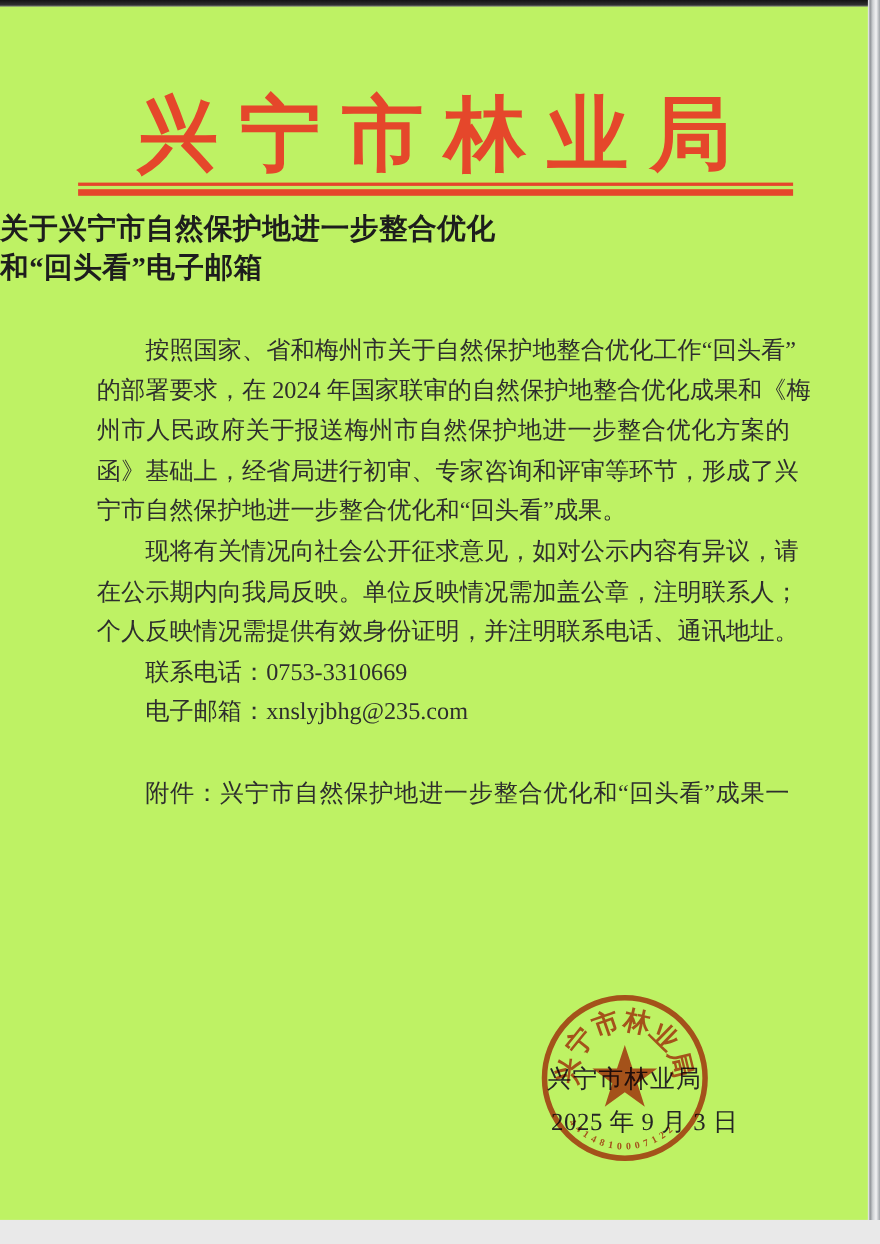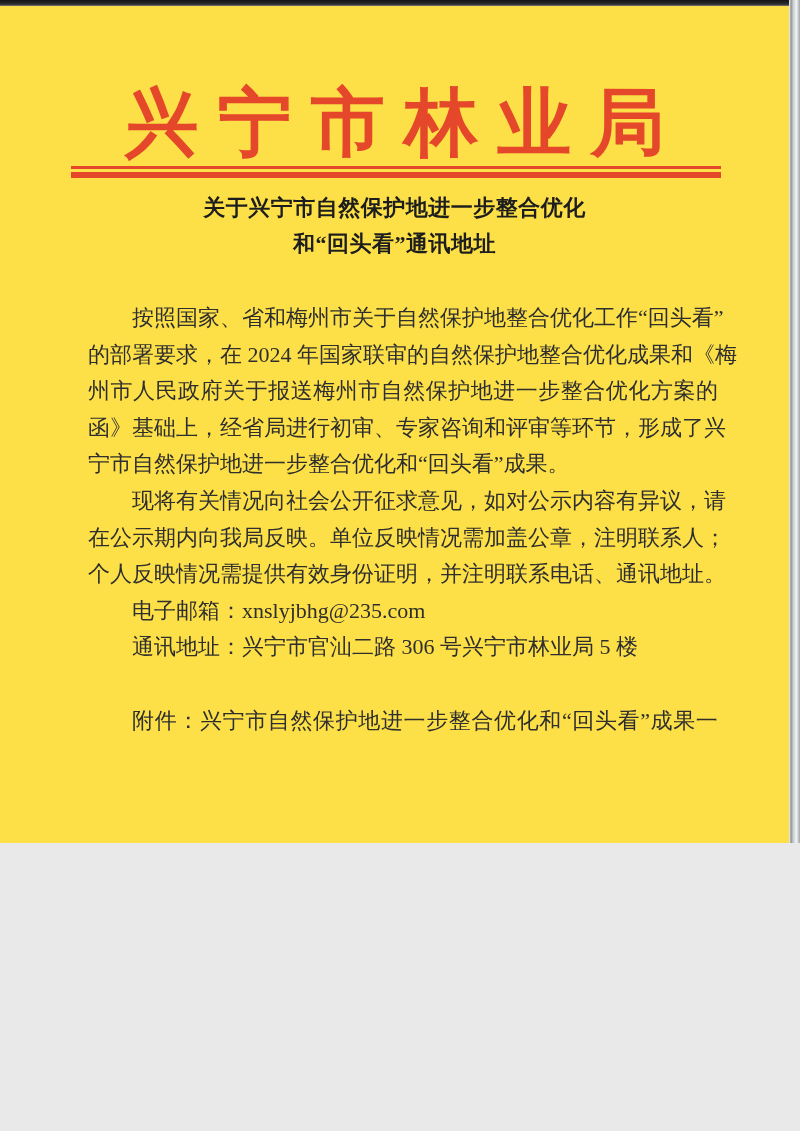--- a/index.html
+++ b/index.html
@@ -1,20 +1,20 @@
 <!DOCTYPE html>
 <html><head>
 <meta charset="utf-8">
 <style>
   html,body{margin:0;padding:0;background:#e9e9e9;}
   .page{
     position:relative;
-    width:800px;height:843px;
+    width:800px;height:1109px;
     margin:0 auto;
-    background:#fde047;
+    background:#bef264;
     overflow:hidden;
     font-family:"Liberation Serif","DejaVu Serif",serif;
     color:#2b2b2b;
   }
   .scan-top{
     position:absolute;left:0;top:0;width:800px;height:6px;
     background:linear-gradient(to bottom,#141414,#2e2e2e 70%,#777);
   }
   .scan-right{
     position:absolute;top:0;right:0;width:11px;height:1131px;
@@ -24,22 +24,22 @@
     position:absolute;left:0;top:80px;width:789px;
     text-align:center;
     font-size:74px;line-height:86px;font-weight:bold;
     letter-spacing:0.26em;padding-left:0.26em;box-sizing:border-box;
     white-space:nowrap;
   }
   .divider-thin{position:absolute;left:71px;top:166px;width:650px;height:2.5px;}
   .divider-thick{position:absolute;left:71px;top:171.5px;width:650px;height:6px;}
   .doc-title{
     position:absolute;left:0;top:190px;width:789px;
-    text-align:center;font-weight:bold;
-    font-size:22px;line-height:35.5px;color:#1d1d1d;
+    text-align:left;font-weight:bold;
+    font-size:26px;line-height:35.5px;color:#1d1d1d;
     letter-spacing:0.5px;white-space:nowrap;
   }
   .doc-body{
     position:absolute;left:88px;top:300px;width:630px;
     font-size:22px;color:#2e2e2e;
   }
   .bline{
     height:36.6px;line-height:36.6px;
     white-space:nowrap;box-sizing:border-box;
   }
@@ -71,34 +71,34 @@
   <div class="scan-top"></div>
   <div class="scan-right"></div>
 
   <div class="org-header" style="color: rgb(229, 71, 43);">兴宁市林业局</div>
 
   <div class="divider-thin" style="background: rgb(229, 71, 43);"></div>
   <div class="divider-thick" style="background: rgb(229, 71, 43);"></div>
 
   <div class="doc-title">
     <div>关于兴宁市自然保护地进一步整合优化</div>
-    <div>和“回头看”通讯地址</div>
+    <div>和“回头看”电子邮箱</div>
   </div>
 
   <div class="doc-body" id="doc-body">
       <div class="bline fill" style="padding-left: 44px;"><span>按</span><span>照</span><span>国</span><span>家</span><span>、</span><span>省</span><span>和</span><span>梅</span><span>州</span><span>市</span><span>关</span><span>于</span><span>自</span><span>然</span><span>保</span><span>护</span><span>地</span><span>整</span><span>合</span><span>优</span><span>化</span><span>工</span><span>作</span><span>“</span><span>回</span><span>头</span><span>看</span><span>”</span></div>
       <div class="bline fill"><span>的</span><span>部</span><span>署</span><span>要</span><span>求</span><span>，</span><span>在</span><span> 2024 </span><span>年</span><span>国</span><span>家</span><span>联</span><span>审</span><span>的</span><span>自</span><span>然</span><span>保</span><span>护</span><span>地</span><span>整</span><span>合</span><span>优</span><span>化</span><span>成</span><span>果</span><span>和</span><span>《</span><span>梅</span></div>
       <div class="bline fill"><span>州</span><span>市</span><span>人</span><span>民</span><span>政</span><span>府</span><span>关</span><span>于</span><span>报</span><span>送</span><span>梅</span><span>州</span><span>市</span><span>自</span><span>然</span><span>保</span><span>护</span><span>地</span><span>进</span><span>一</span><span>步</span><span>整</span><span>合</span><span>优</span><span>化</span><span>方</span><span>案</span><span>的</span></div>
       <div class="bline fill"><span>函</span><span>》</span><span>基</span><span>础</span><span>上</span><span>，</span><span>经</span><span>省</span><span>局</span><span>进</span><span>行</span><span>初</span><span>审</span><span>、</span><span>专</span><span>家</span><span>咨</span><span>询</span><span>和</span><span>评</span><span>审</span><span>等</span><span>环</span><span>节</span><span>，</span><span>形</span><span>成</span><span>了</span><span>兴</span></div>
       <div class="bline">宁市自然保护地进一步整合优化和“回头看”成果。</div>
       <div class="bline fill" style="padding-left: 44px;"><span>现</span><span>将</span><span>有</span><span>关</span><span>情</span><span>况</span><span>向</span><span>社</span><span>会</span><span>公</span><span>开</span><span>征</span><span>求</span><span>意</span><span>见</span><span>，</span><span>如</span><span>对</span><span>公</span><span>示</span><span>内</span><span>容</span><span>有</span><span>异</span><span>议</span><span>，</span><span>请</span></div>
       <div class="bline fill"><span>在</span><span>公</span><span>示</span><span>期</span><span>内</span><span>向</span><span>我</span><span>局</span><span>反</span><span>映</span><span>。</span><span>单</span><span>位</span><span>反</span><span>映</span><span>情</span><span>况</span><span>需</span><span>加</span><span>盖</span><span>公</span><span>章</span><span>，</span><span>注</span><span>明</span><span>联</span><span>系</span><span>人</span><span>；</span></div>
       <div class="bline fill"><span>个</span><span>人</span><span>反</span><span>映</span><span>情</span><span>况</span><span>需</span><span>提</span><span>供</span><span>有</span><span>效</span><span>身</span><span>份</span><span>证</span><span>明</span><span>，</span><span>并</span><span>注</span><span>明</span><span>联</span><span>系</span><span>电</span><span>话</span><span>、</span><span>通</span><span>讯</span><span>地</span><span>址</span><span>。</span></div>
+      <div class="bline" style="padding-left: 44px;">联系电话：0753-3310669</div>
       <div class="bline" style="padding-left: 44px;">电子邮箱：xnslyjbhg@235.com</div>
-      <div class="bline" style="padding-left: 44px;">通讯地址：兴宁市官汕二路 306 号兴宁市林业局 5 楼</div>
       <div class="bline"></div>
       <div class="bline fill" style="padding-left: 44px;"><span>附</span><span>件</span><span>：</span><span>兴</span><span>宁</span><span>市</span><span>自</span><span>然</span><span>保</span><span>护</span><span>地</span><span>进</span><span>一</span><span>步</span><span>整</span><span>合</span><span>优</span><span>化</span><span>和</span><span>“</span><span>回</span><span>头</span><span>看</span><span>”</span><span>成</span><span>果</span><span>一</span></div>
     </div>
 
   <div class="signature-line">兴宁市林业局</div>
   <div class="date-line">2025 年 9 月 3 日</div>
 
   <svg class="seal" viewBox="0 0 170 170" xmlns="http://www.w3.org/2000/svg">
     <defs>
       <path id="sealArc" d="M 41.7 92.6 A 44 44 0 1 1 128.3 92.6" fill="none"></path>

